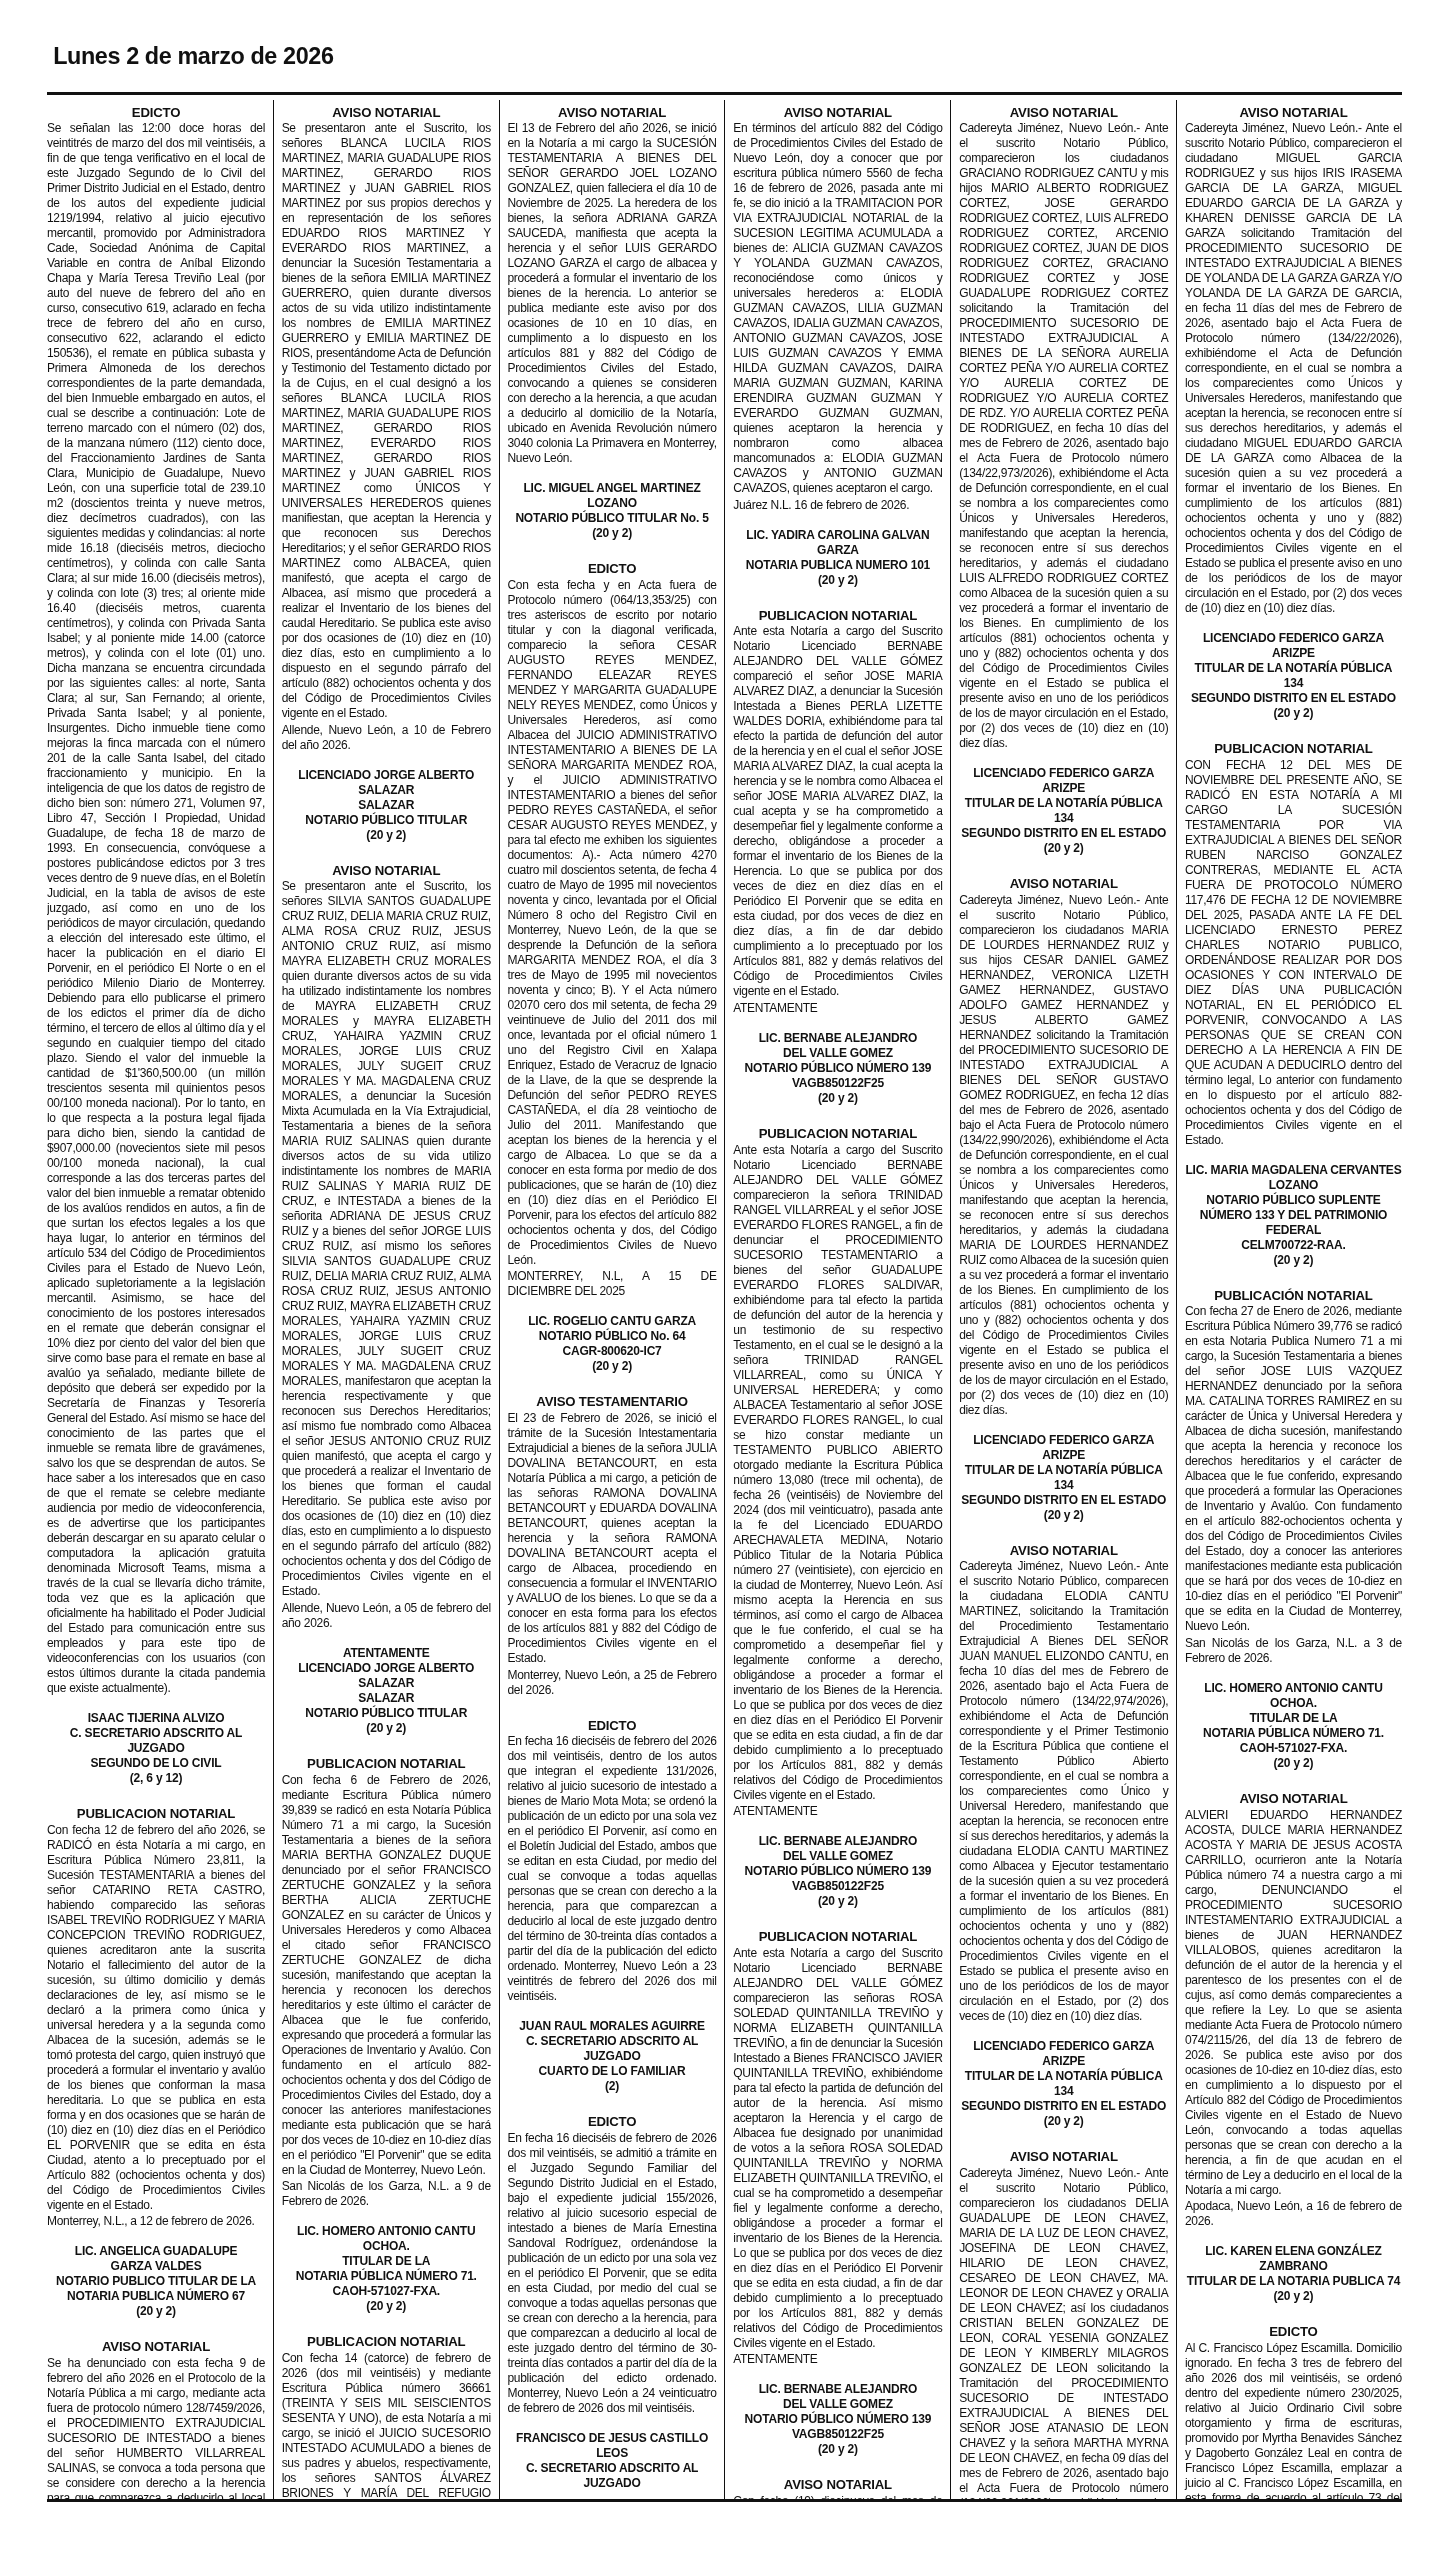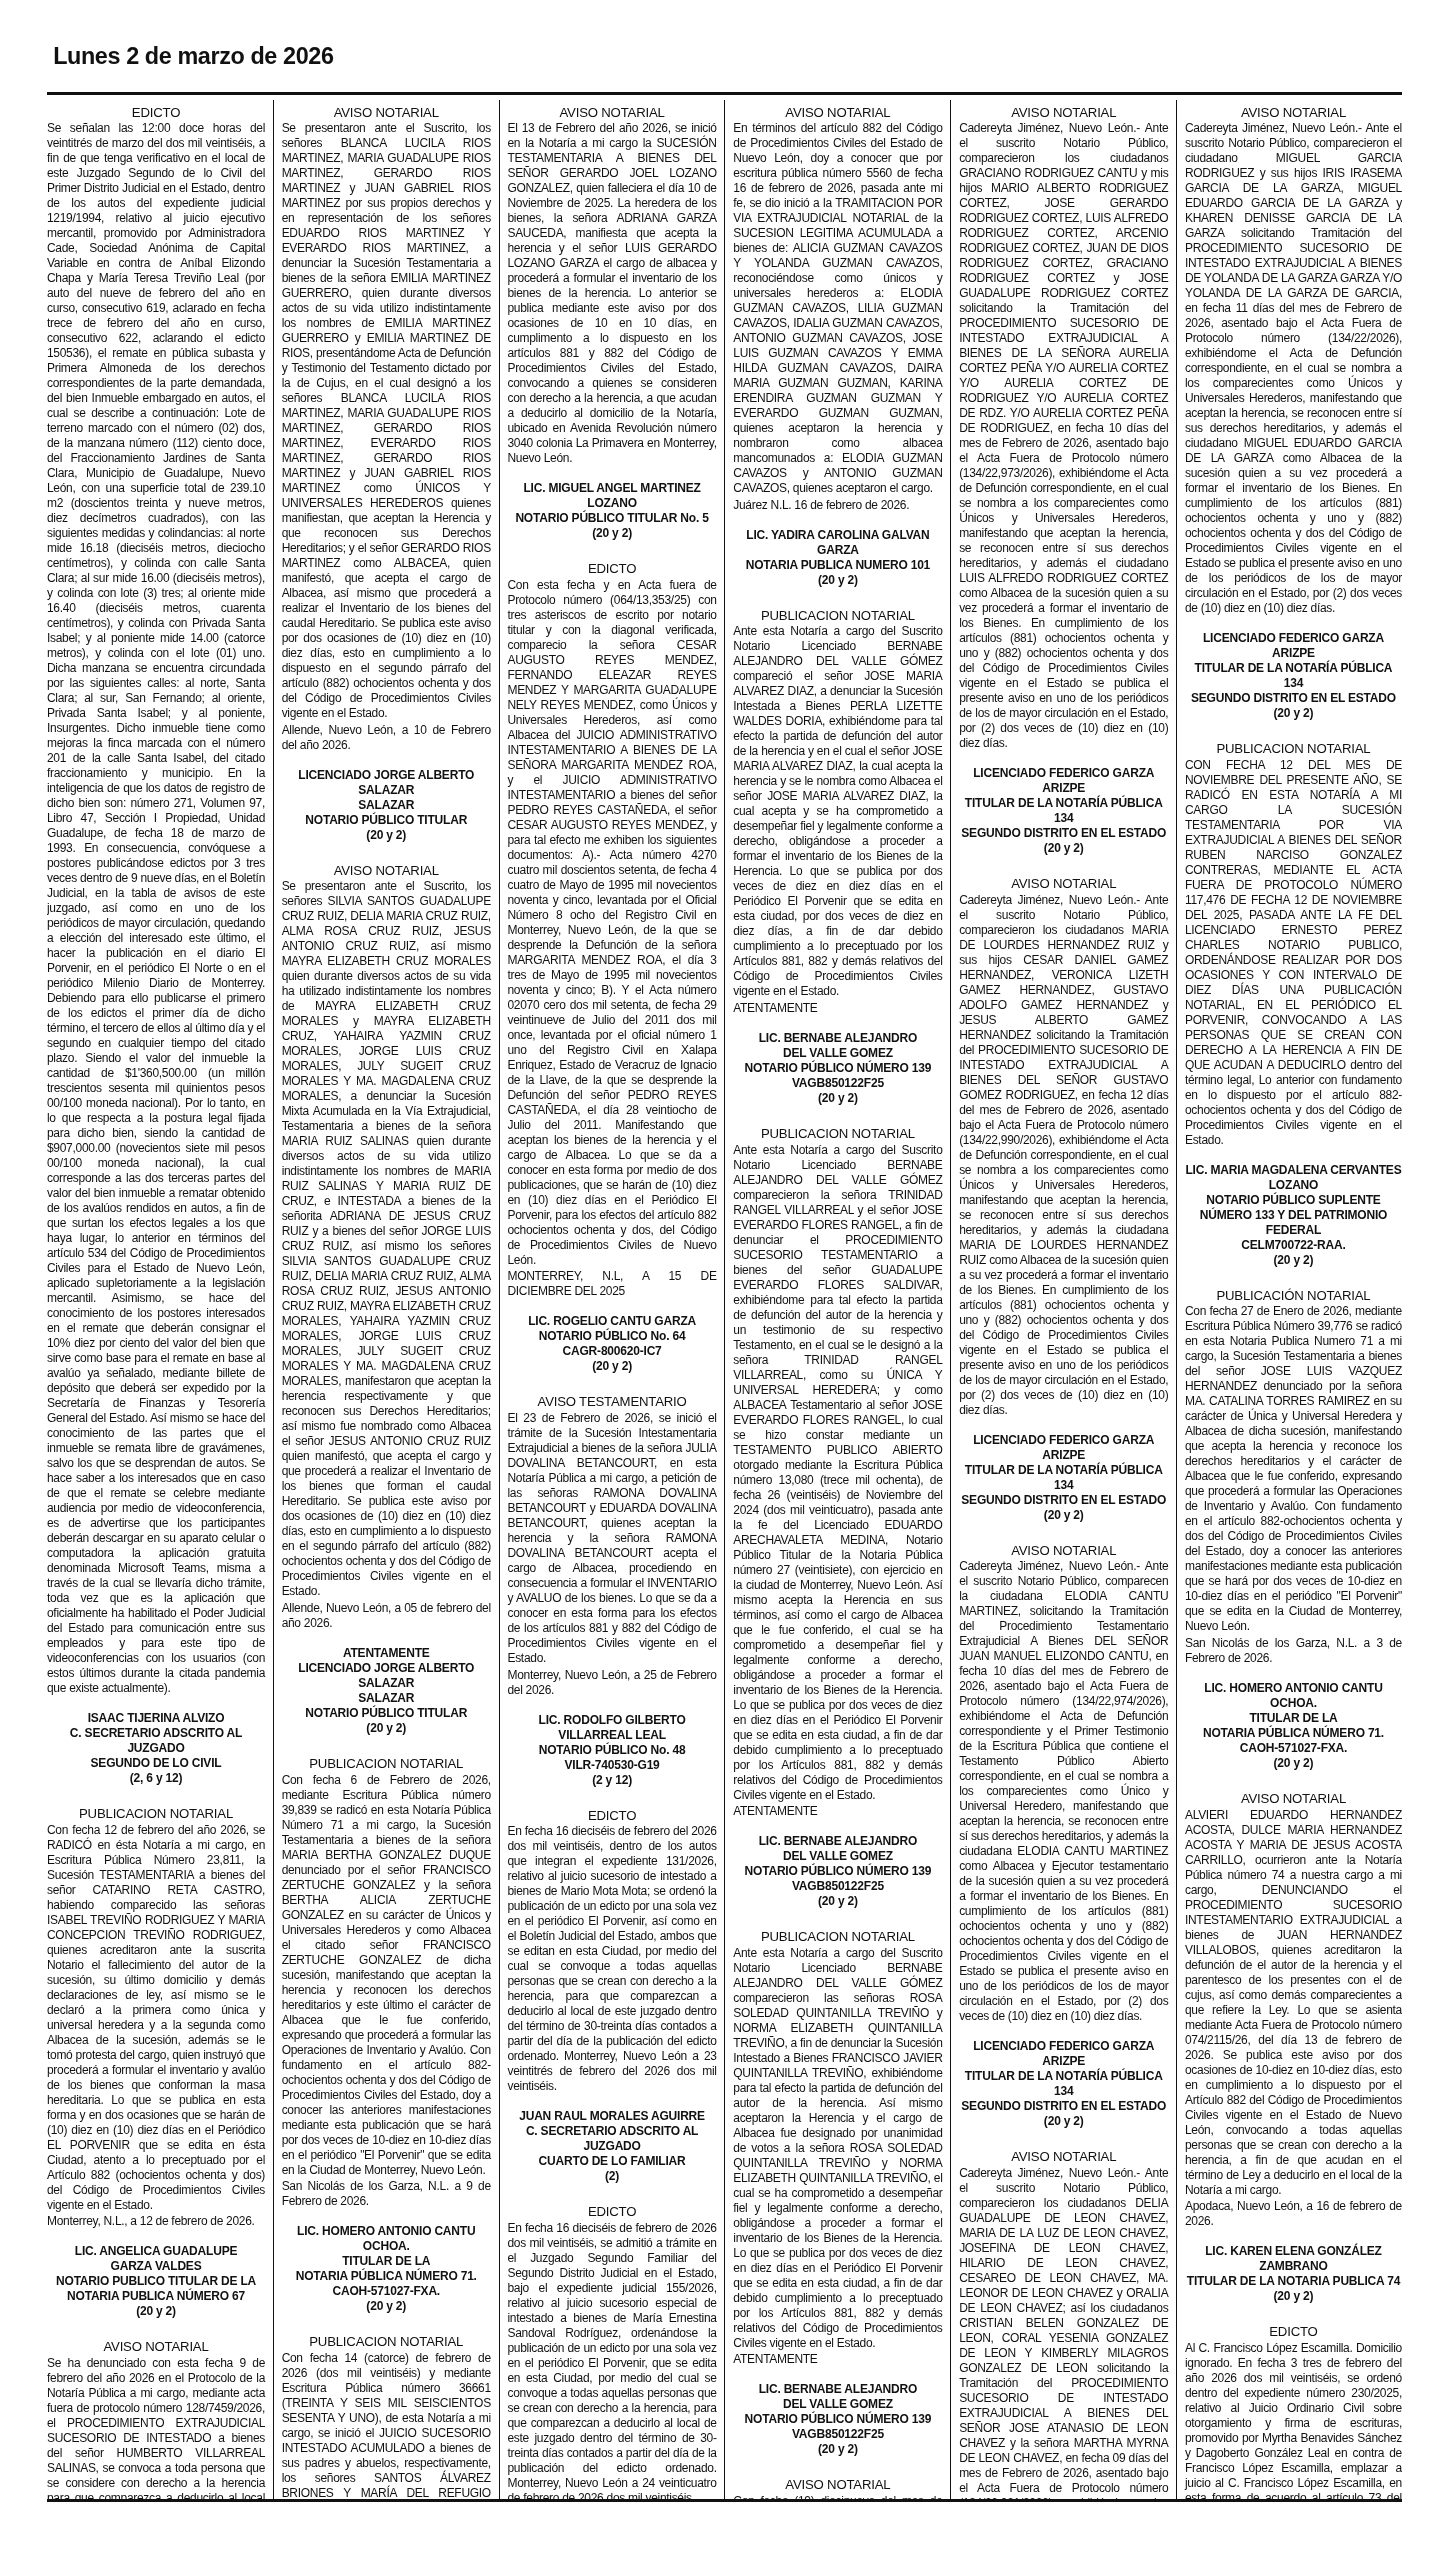--- a/index.html
+++ b/index.html
@@ -30,21 +30,21 @@
   }
   .col {
     padding: 4.7px 7.8px 0 7.8px; overflow: hidden;
     border-left: 1.6px solid #111;
   }
   .col:first-child { border-left: none; padding-left: 0; }
   .col:last-child { padding-right: 0; }
 
   .notice { margin-bottom: 20px; }
   .notice h3 {
-    margin: 0 0 1.6px 0; text-align: center; font-size: 13.2px; font-weight: normal;
+    margin: 0 0 1.6px 0; text-align: center; font-size: 13.2px; font-weight: bold;
     font-family: "Liberation Sans", sans-serif; letter-spacing: -0.2px;
   }
   .notice p {
     margin: 0; font-size: 12px; line-height: 15px; text-align: justify;
     font-family: Liberation Sans, sans-serif; letter-spacing: -0.3px;
     hyphens: auto;
   }
   .notice .place { margin-top: 1.6px; }
   .sig {
     text-align: center; font-weight: bold; font-size: 12px; line-height: 15px;
@@ -147,27 +147,20 @@
           <div>LIC. ROGELIO CANTU GARZA</div>
           <div>NOTARIO PÚBLICO No. 64</div>
           <div>CAGR-800620-IC7</div>
           <div>(20 y 2)</div>
         </div>
       </div>
       <div class="notice">
         <h3>AVISO TESTAMENTARIO</h3>
         <p>El 23 de Febrero de 2026, se inició el trámite de la Sucesión Intestamentaria Extrajudicial a bienes de la señora JULIA DOVALINA BETANCOURT, en esta Notaría Pública a mi cargo, a petición de las señoras RAMONA DOVALINA BETANCOURT y EDUARDA DOVALINA BETANCOURT, quienes aceptan la herencia y la señora RAMONA DOVALINA BETANCOURT acepta el cargo de Albacea, procediendo en consecuencia a formular el INVENTARIO y AVALUO de los bienes. Lo que se da a conocer en esta forma para los efectos de los artículos 881 y 882 del Código de Procedimientos Civiles vigente en el Estado.</p>
         <p class="place">Monterrey, Nuevo León, a 25 de Febrero del 2026.</p>
-        <div class="sig">
-          <div>LIC. RODOLFO GILBERTO</div>
-          <div>VILLARREAL LEAL</div>
-          <div>NOTARIO PÚBLICO No. 48</div>
-          <div>VILR-740530-G19</div>
-          <div>(2 y 12)</div>
-        </div>
       </div>
       <div class="notice">
         <h3>EDICTO</h3>
         <p>En fecha 16 dieciséis de febrero del 2026 dos mil veintiséis, dentro de los autos que integran el expediente 131/2026, relativo al juicio sucesorio de intestado a bienes de Mario Mota Mota; se ordenó la publicación de un edicto por una sola vez en el periódico El Porvenir, así como en el Boletín Judicial del Estado, ambos que se editan en esta Ciudad, por medio del cual se convoque a todas aquellas personas que se crean con derecho a la herencia, para que comparezcan a deducirlo al local de este juzgado dentro del término de 30-treinta días contados a partir del día de la publicación del edicto ordenado. Monterrey, Nuevo León a 23 veintitrés de febrero del 2026 dos mil veintiséis.</p>
         <div class="sig">
           <div>JUAN RAUL MORALES AGUIRRE</div>
           <div>C. SECRETARIO ADSCRITO AL JUZGADO</div>
           <div>CUARTO DE LO FAMILIAR</div>
           <div>(2)</div>
         </div>

